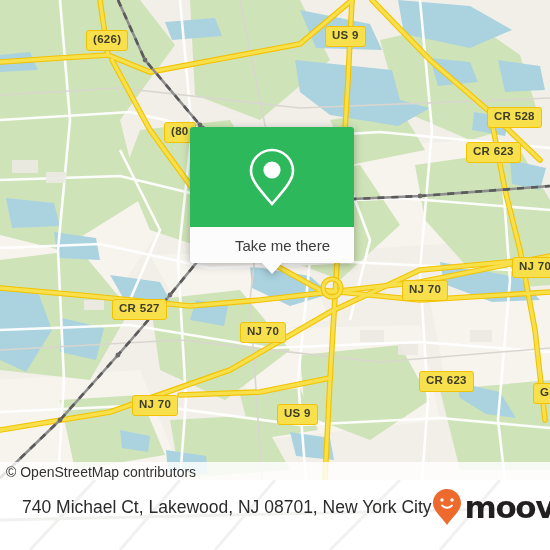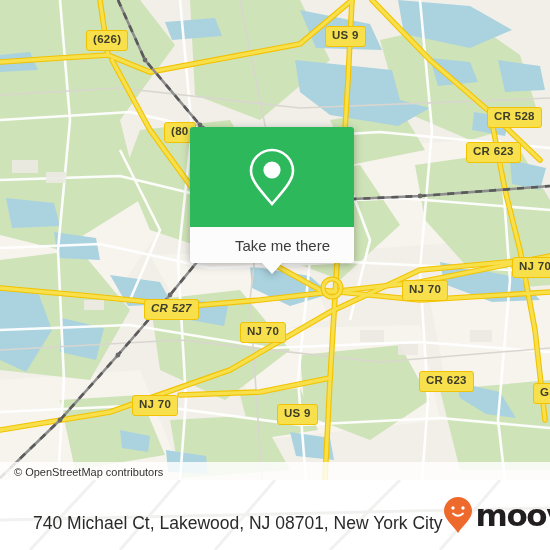--- a/index.html
+++ b/index.html
@@ -47,23 +47,23 @@
   
   #attribution {
     position: absolute;
     left: 0;
     top: 462px;
     width: 550px;
     height: 21px;
     background: rgba(255,255,255,0.82);
     color: #333333;
     font-family: "Liberation Sans", sans-serif;
-    font-size: 11px;
+    font-size: 14px;
     line-height: 21px;
-    padding-left: 14px;
+    padding-left: 6px;
     box-sizing: border-box;
     z-index: 40;
   }
 
   
   #popup {
     position: absolute;
     left: 190px;
     top: 127px;
     width: 164px;
@@ -116,25 +116,24 @@
   #footer-watermark {
     position: absolute;
     left: 0; top: 0;
     width: 550px; height: 70px;
     opacity: 1;
   }
   #footer-inner {
     position: relative;
     height: 70px;
     display: flex;
-    align-items: flex-end;
+    align-items: center;
     padding: 0 14px 16px 22px;
     box-sizing: border-box;
     z-index: 3;
-    margin-left: 11px;
   }
   #footer-address {
     font-family: "Liberation Sans", sans-serif;
     font-size: 17.5px;
     color: #2b2b2b;
     white-space: nowrap;
     flex: 1;
   }
   #moovit-logo {
     display: flex;
@@ -295,21 +294,21 @@
       </g>
     </svg>
 
     <div class="shield" style="left:86px;  top:30px;">(626)</div>
     <div class="shield" style="left:325px; top:26px;">US 9</div>
     <div class="shield" style="left:487px; top:68px;margin-top:39px;">CR 528</div>
     <div class="shield" style="left:164px; top:122px;">(80</div>
     <div class="shield" style="left:466px; top:142px;">CR 623</div>
     <div class="shield" style="left:512px; top:257px;">NJ 70</div>
     <div class="shield" style="left:402px; top:280px;">NJ 70</div>
-    <div class="shield" style="left:144px; top:299px;font-style:italic;">CR 527</div>
+    <div class="shield" style="left:112px; top:299px;">CR 527</div>
     <div class="shield" style="left:240px; top:322px;">NJ 70</div>
     <div class="shield" style="left:419px; top:371px;">CR 623</div>
     <div class="shield" style="left:533px; top:383px;">GS</div>
     <div class="shield" style="left:132px; top:395px;">NJ 70</div>
     <div class="shield" style="left:277px; top:404px;">US 9</div>
 
     <div id="attribution">© OpenStreetMap contributors</div>
 
     <div id="popup">
       <div id="popup-green">

